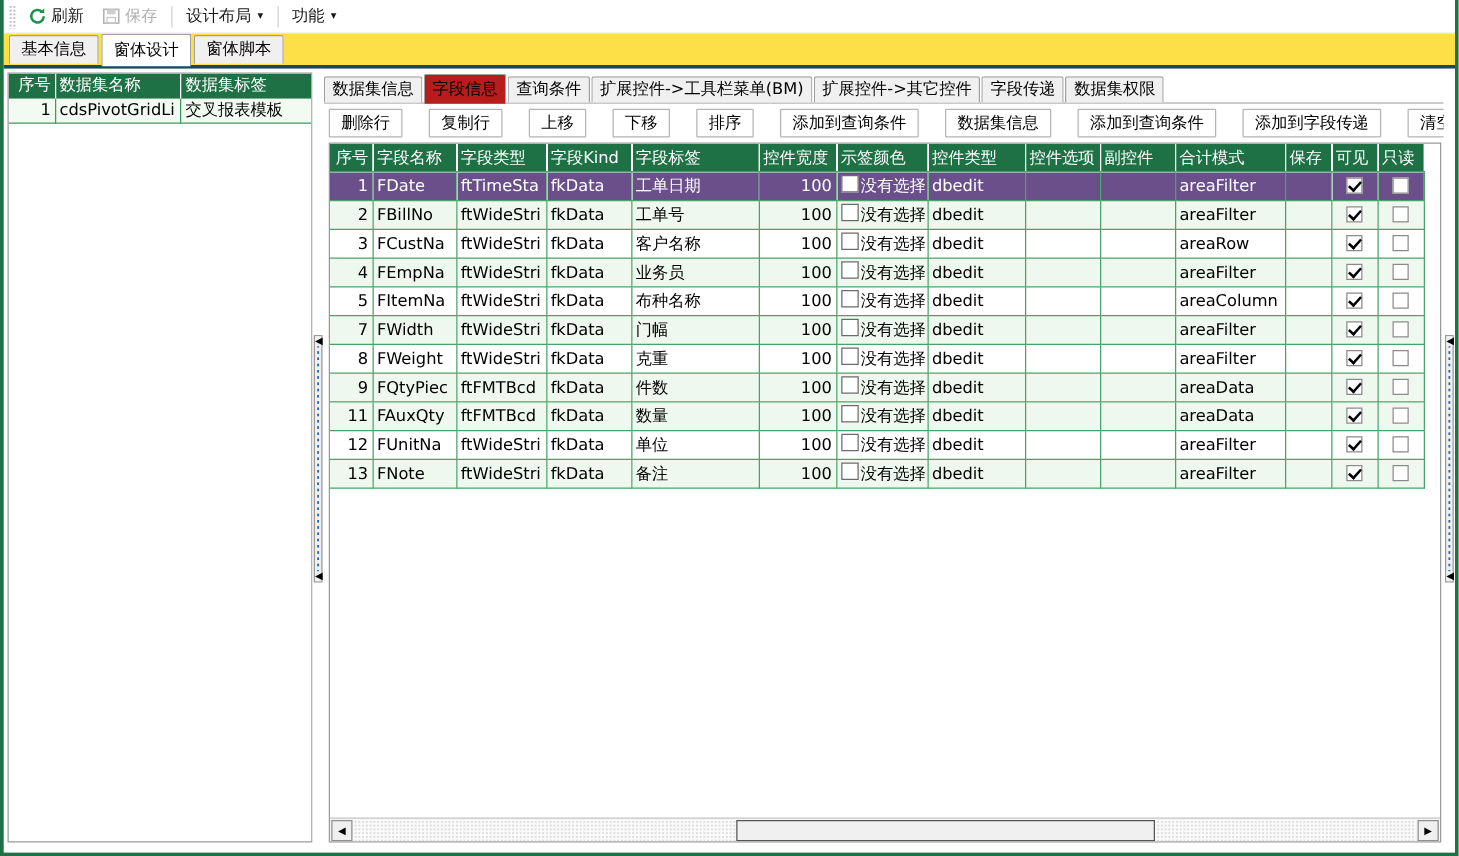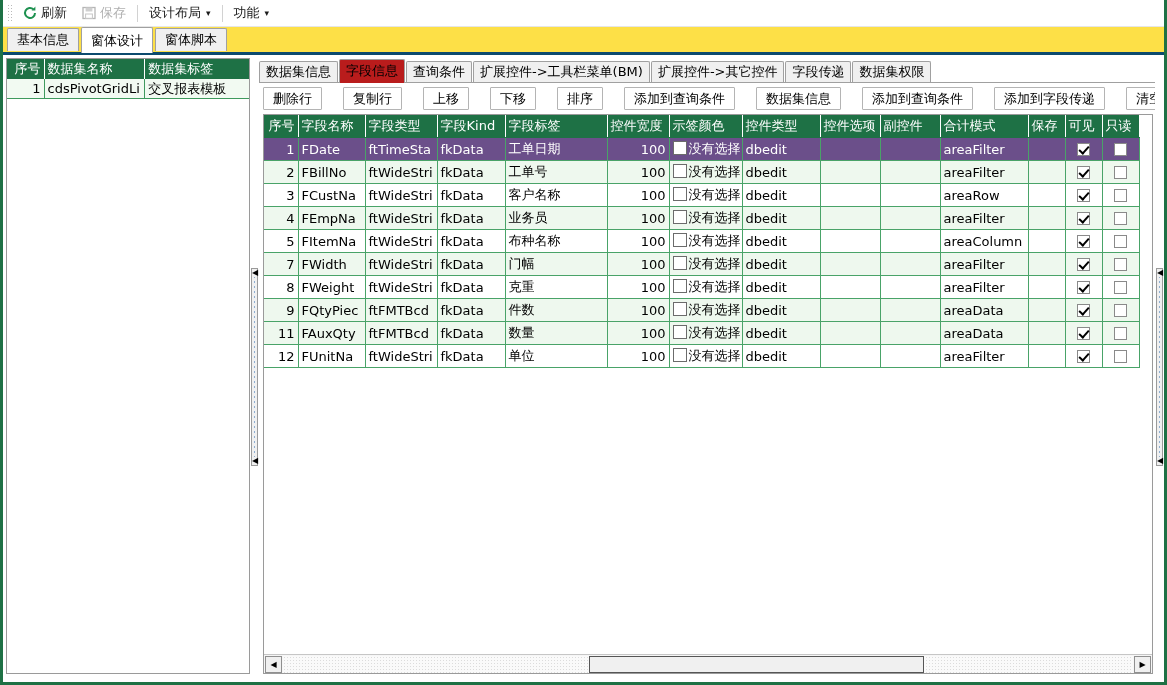--- a/index.html
+++ b/index.html
@@ -627,20 +627,36 @@
                     <td class="num">100</td>
                     <td class="colorcell"><span class="swatch"></span><span class="colortxt">没有选择</span></td>
                     <td>dbedit</td>
                     <td></td>
                     <td></td>
                     <td>areaFilter</td>
                     <td></td>
                     <td class="ck"><span class="cbx on"></span></td>
                     <td class="ck"><span class="cbx"></span></td>
                   </tr>
+                  <tr class="alt">
+                    <td class="rowhdr">13</td>
+                    <td>FNote</td>
+                    <td>ftWideStri</td>
+                    <td>fkData</td>
+                    <td>备注</td>
+                    <td class="num">100</td>
+                    <td class="colorcell"><span class="swatch"></span><span class="colortxt">没有选择</span></td>
+                    <td>dbedit</td>
+                    <td></td>
+                    <td></td>
+                    <td>areaFilter</td>
+                    <td></td>
+                    <td class="ck"><span class="cbx on"></span></td>
+                    <td class="ck"><span class="cbx"></span></td>
+                  </tr>
                 </tbody>
             </table>
           </div>
 
           <div class="hscroll">
             <div class="hs-btn">◀</div>
             <div class="hs-track">
               <div class="hs-thumb"></div>
             </div>
             <div class="hs-btn">▶</div>

